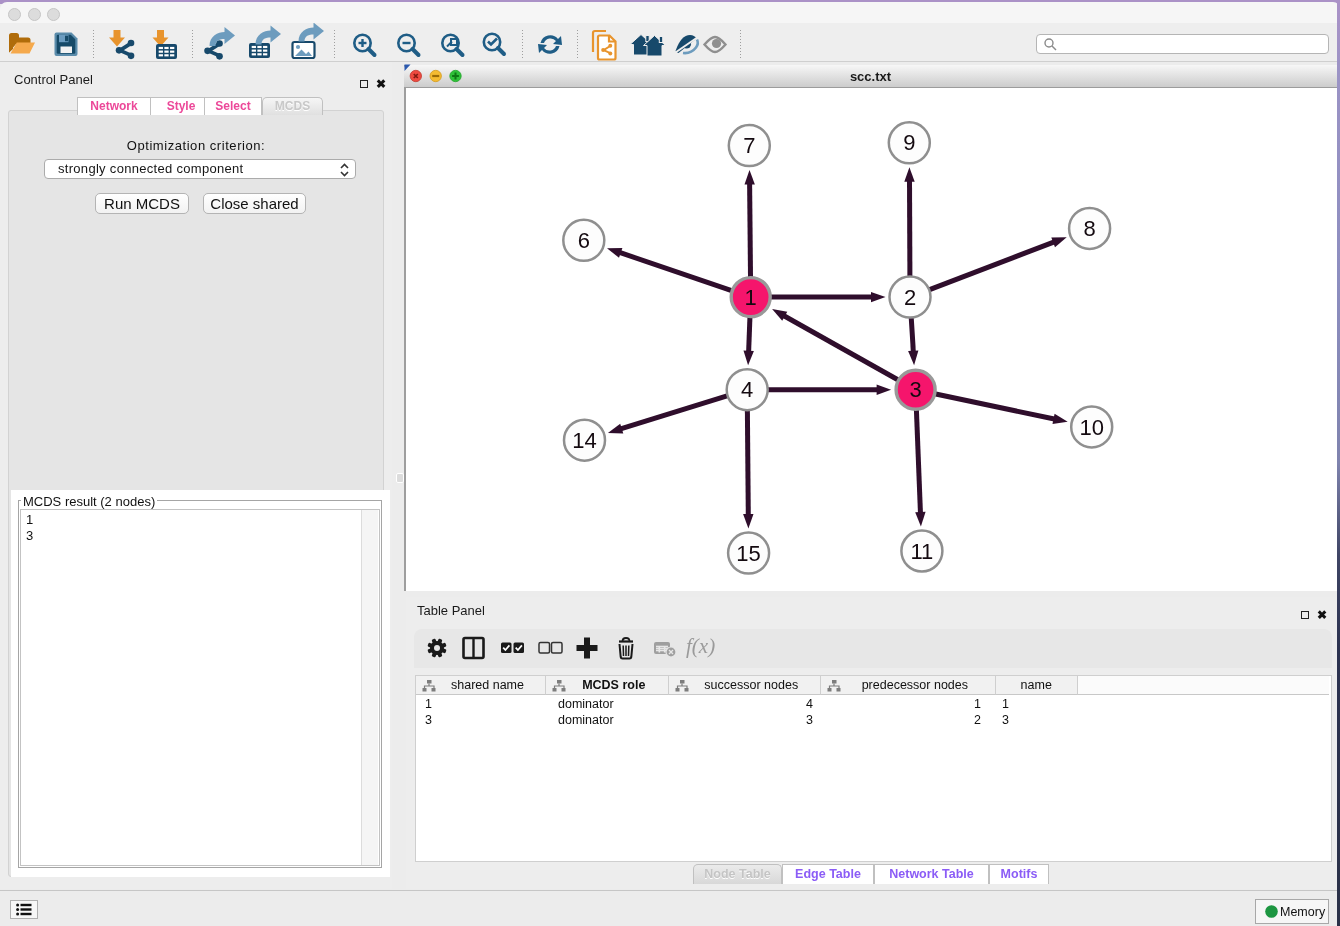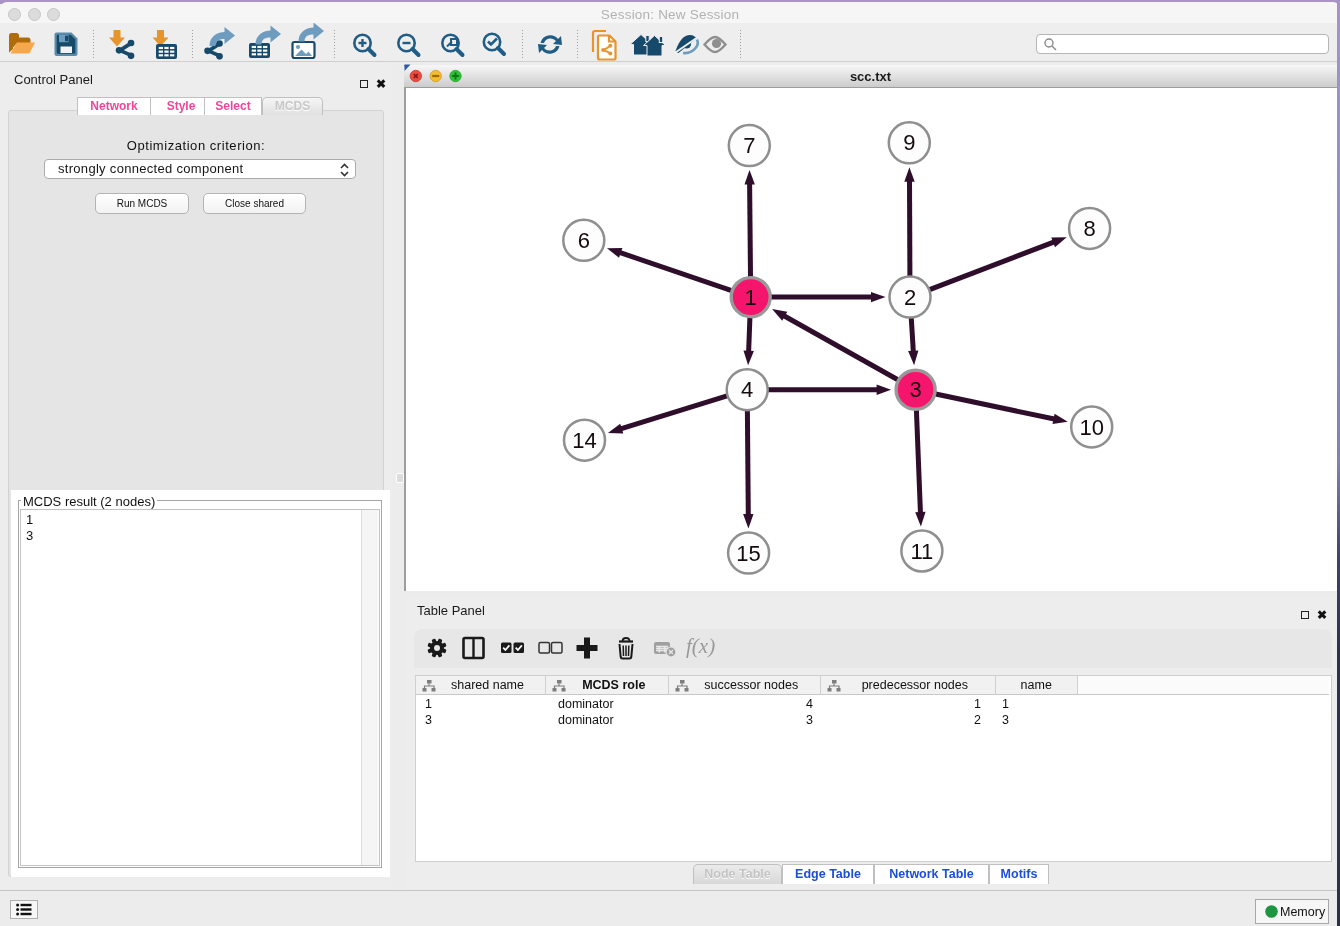--- a/index.html
+++ b/index.html
@@ -19,54 +19,53 @@
 #cpanel { left:0; top:62px; width:392px; height:827px; background:#ededed; }
 .ptitle { font-size:13px; color:#1a1a1a; }
 .wicons { position:absolute; }
 .sq { display:inline-block; width:8px; height:8px; border:1.5px solid #222; margin-right:8px; }
 .xx { font-size:12px; font-weight:bold; color:#111; }
 .tab { position:absolute; z-index:3; height:18px; background:#fff; border:1px solid #c0c0c0; border-bottom:none; text-align:center; font-size:12px; font-weight:bold; color:#ec4899; line-height:17px; }
 .tabsel { background:linear-gradient(#f6f6f6,#e0e0e0); color:#c8c8c8; text-shadow:0 1px 0 #ffffff; border-radius:5px 5px 0 0; }
 #tabpane { left:8px; top:48px; width:376px; height:767px; background:#e5e5e5; border:1px solid #d2d2d2; border-radius:3px; }
 #optlabel { left:0; top:76px; width:392px; text-align:center; font-size:13px; letter-spacing:0.55px; color:#111; }
 #combo { left:44px; top:97px; width:312px; height:20px; background:#fff; border:1px solid #ababab; border-radius:4px; font-size:13px; letter-spacing:0.3px; color:#161616; line-height:18px; padding-left:13px; }
-.btn { position:absolute; height:21px; background:linear-gradient(#ffffff,#f2f2f2); border:1px solid #b4b4b4; border-radius:5px; font-size:10px; color:#111; text-align:center; line-height:19px; }
+.btn { position:absolute; height:21px; background:linear-gradient(#ffffff,#f2f2f2); border:1px solid #b4b4b4; border-radius:5px; font-size:15px; color:#111; text-align:center; line-height:19px; }
 #whitecard { left:11px; top:428px; width:379px; height:387px; background:#ffffff; }
 #fieldset { left:18px; top:438px; width:364px; height:368px; border:1px solid #a5a5a5; }
 #legend { left:21px; top:432px; background:#fff; padding:0 2px; font-size:13px; color:#111; }
 #ftext { left:20px; top:447px; width:360px; height:357px; background:#fff; border:1px solid #c3c3c3; font-size:13px; color:#111; line-height:16px; padding:2px 0 0 5px; }
 #fscroll { left:361px; top:448px; width:17px; height:355px; background:#f5f5f5; border-left:1px solid #dcdcdc; }
 
 #netwin { left:406px; top:65px; width:934px; height:526px; background:#ffffff; }
 #vline { left:404px; top:65px; width:1.5px; height:526px; background:#9e9e9e; }
 #vgrip { left:396px; top:473px; width:8px; height:10px; background:#dcdcdc; border:1px solid #fff; border-radius:2px; }
 #hgrip { left:866px; top:585px; width:7px; height:5px; background:#d6d6d6; border:1px solid #bbb; }
 #nettitle { left:-2px; top:0; width:936px; height:23px; background:linear-gradient(#f7f7f7,#cccccc); border-bottom:1px solid #9c9c9c; border-radius:4px 0 0 0; }
 #netname { left:0; top:4px; width:933px; text-align:center; font-size:13px; font-weight:bold; color:#1a1a1a; }
 
 #tpanel { left:406px; top:597px; width:934px; height:292px; background:#ededed; }
 #ttoolbar { left:8px; top:32px; width:918px; height:39px; background:#e7e7e7; border-radius:8px 8px 0 0; }
 #ttable { left:9px; top:78px; width:917px; height:187px; background:#fff; border:1px solid #cfcfcf; }
 .th { position:absolute; top:0; height:19px; background:#f1f1f1; border-right:1px solid #cfcfcf; border-bottom:1px solid #c8c8c8; font-size:12.5px; color:#111; text-align:center; line-height:18px; }
 .cell { position:absolute; font-size:12.5px; color:#111; }
-.btab { position:absolute; height:20px; background:#fff; border:1px solid #c0c0c0; border-bottom:none; text-align:center; font-size:12.5px; font-weight:bold; color:#1d4ed8; line-height:19px; }
+.btab { position:absolute; height:20px; background:#fff; border:1px solid #c0c0c0; border-bottom:none; text-align:center; font-size:12.5px; font-weight:bold; color:#8b5cf6; line-height:19px; }
 
 #statusbar { left:0; top:890px; width:1340px; height:36px; background:#ececec; border-top:1px solid #c6c6c6; }
 #listbtn { left:10px; top:9px; width:28px; height:19px; background:#f7f7f7; border:1px solid #b0b0b0; }
 #membtn { left:1255px; top:8px; width:74px; height:25px; background:#f6f6f6; border:1px solid #a8a8a8; font-size:12.5px; color:#111; }
 </style>
 </head>
 <body>
 <div class="abs" id="purple"></div>
 <div class="abs" id="redge"></div>
 <div class="abs" id="titlebar">
   <div class="tl" style="left:8px;"></div>
   <div class="tl" style="left:27.5px;"></div>
   <div class="tl" style="left:47px;"></div>
-  <div class="abs" id="wtitle">Session: New Session</div>
 </div>
 <div class="abs" id="toolbar">
   <div class="tsep" style="left:93px;"></div>
     <div class="tsep" style="left:192px;"></div>
     <div class="tsep" style="left:334px;"></div>
     <div class="tsep" style="left:522px;"></div>
     <div class="tsep" style="left:577px;"></div>
     <div class="tsep" style="left:740px;"></div>
     <svg class="abs" style="left:0;top:0;" width="1340" height="39" viewBox="0 0 1340 39">
       <g transform="translate(0,-23)">

